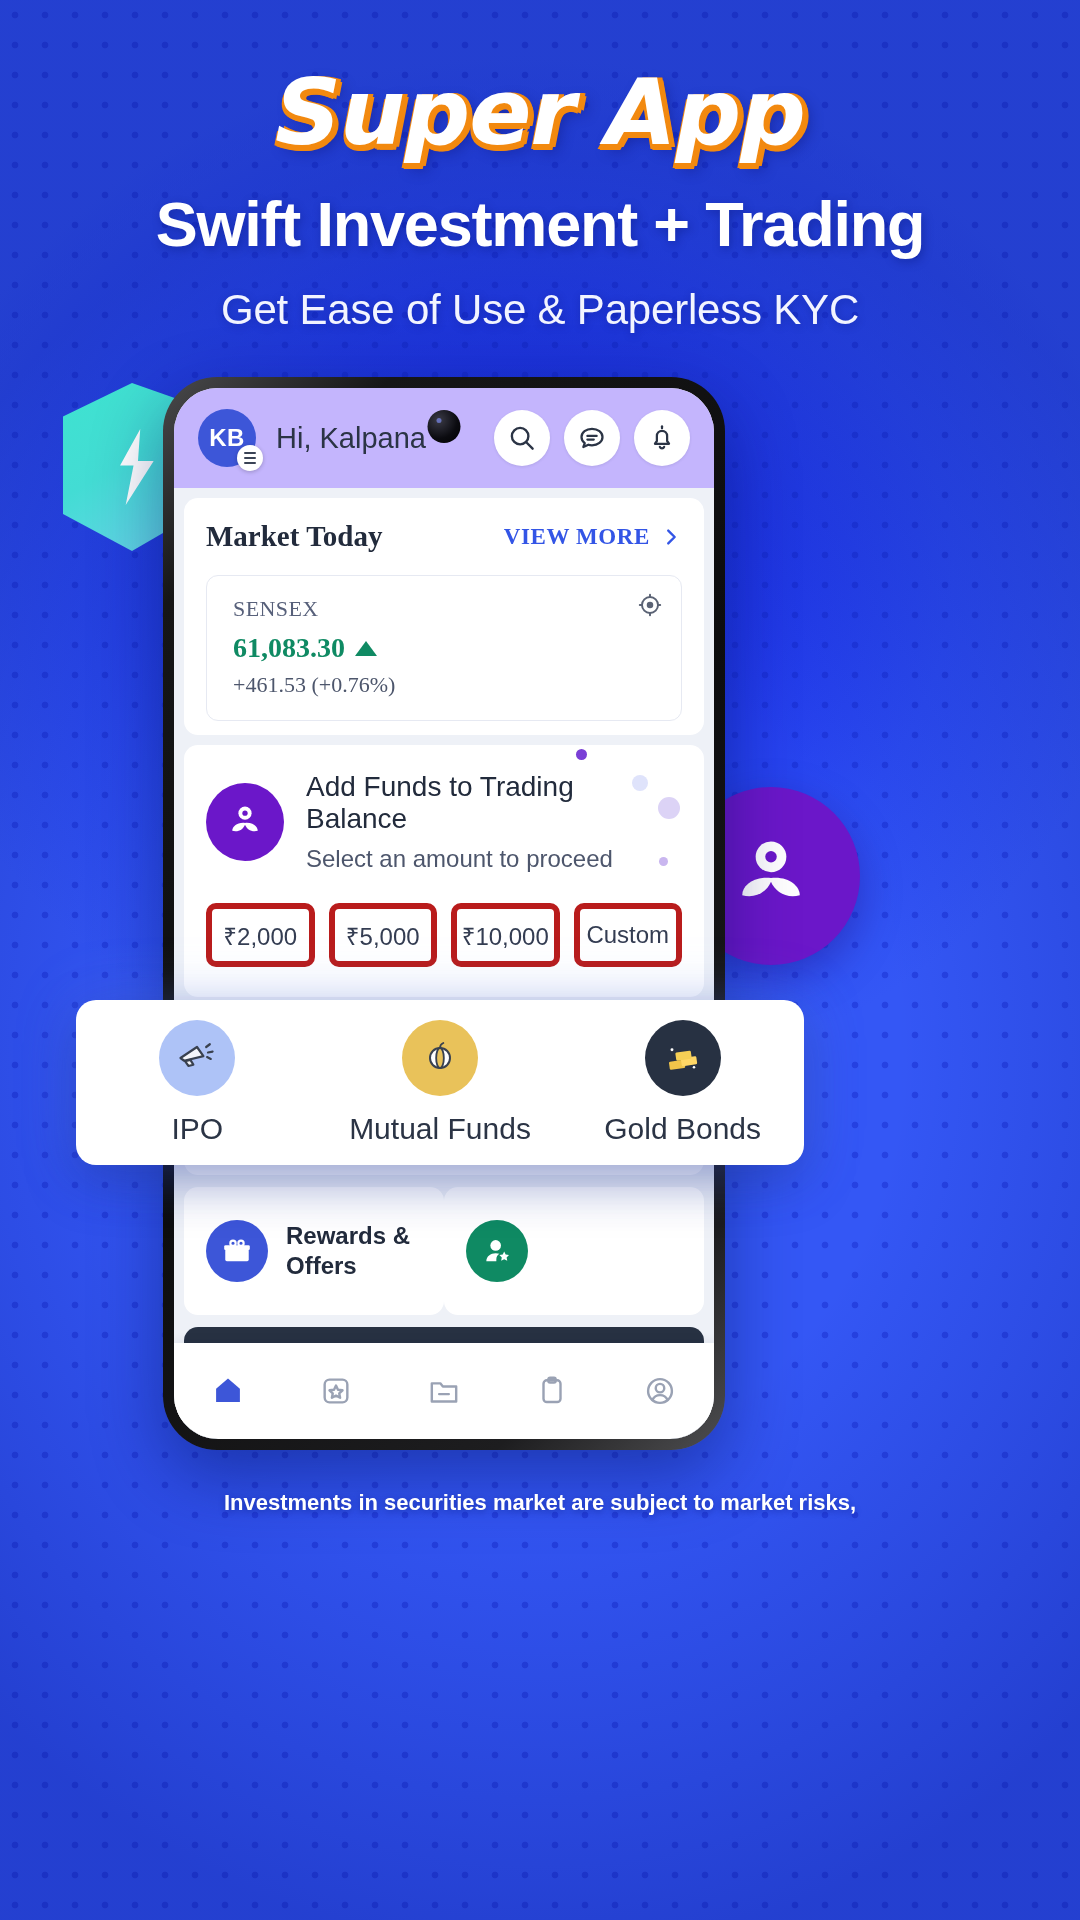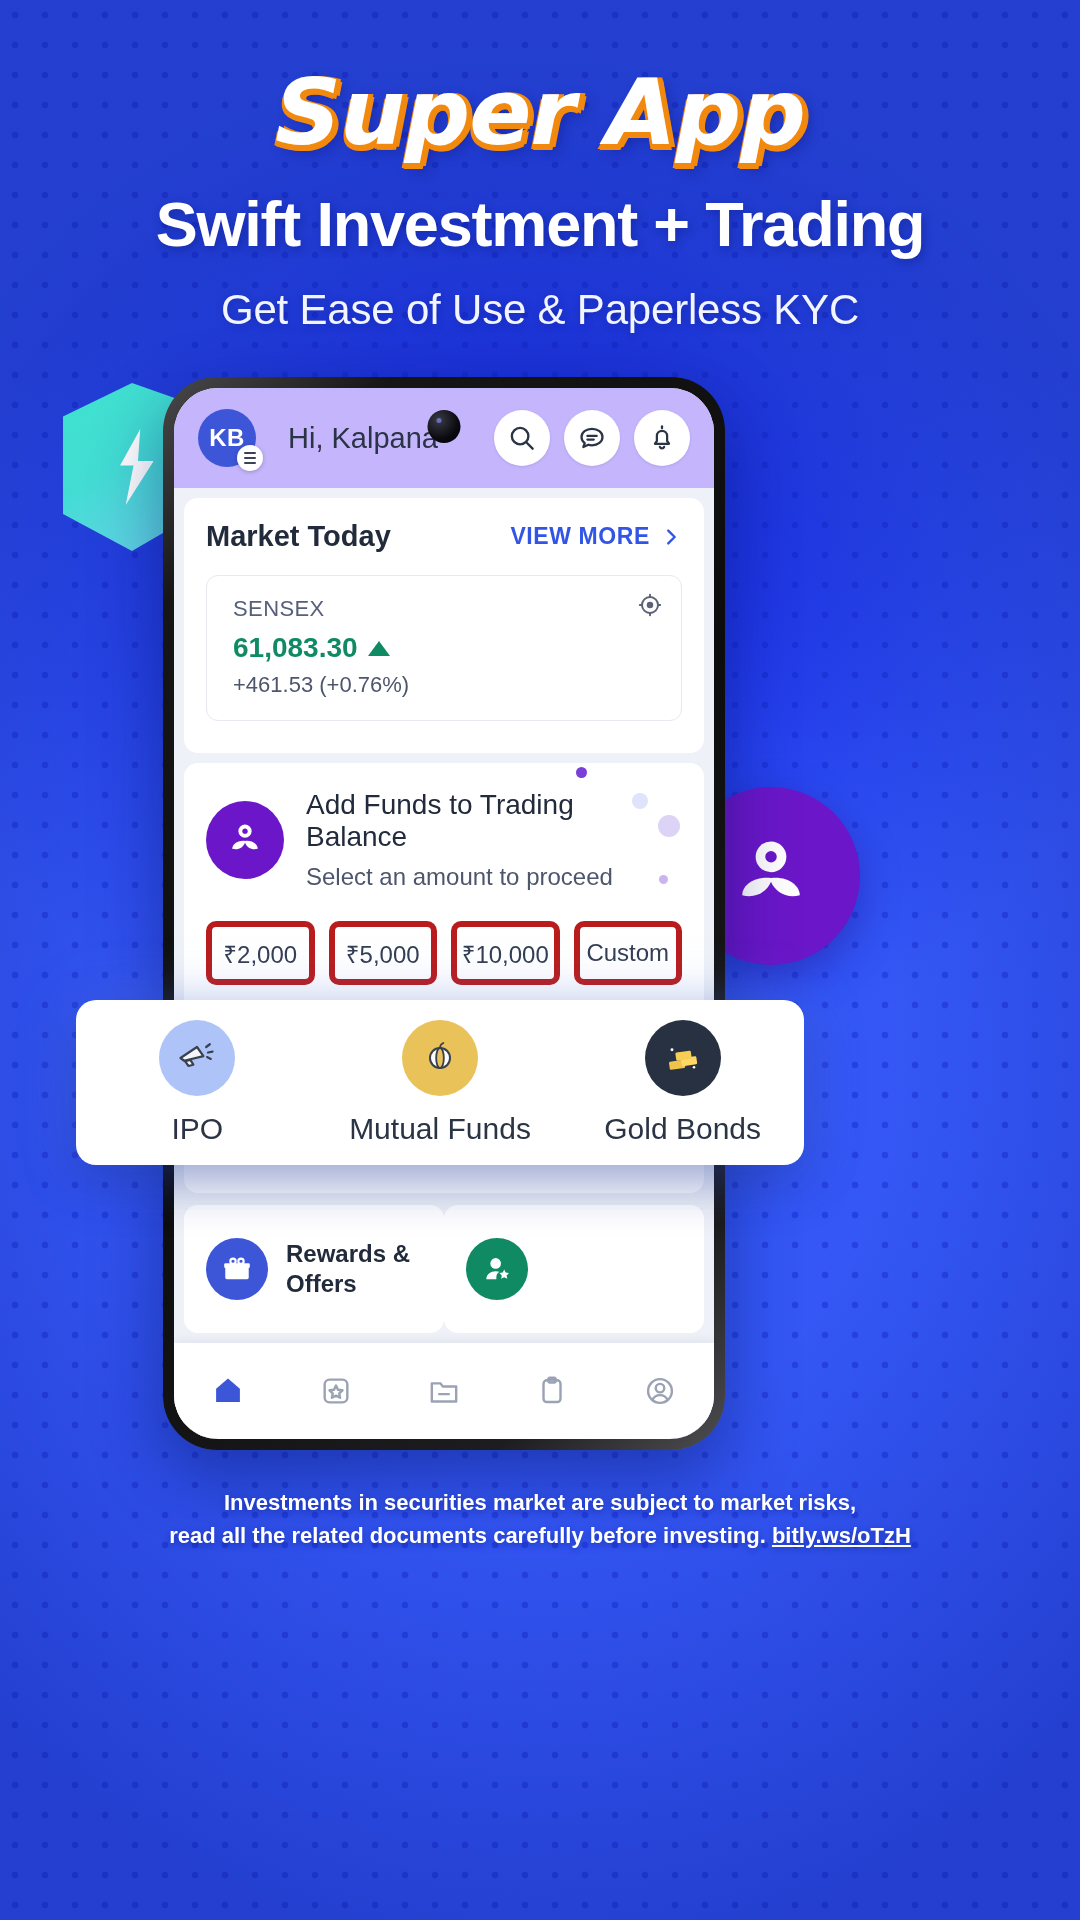--- a/index.html
+++ b/index.html
@@ -138,21 +138,21 @@
     flex:0 0 auto;
   }
   #avatar-badge{
     position:absolute; right:-7px; bottom:-4px;
     width:26px; height:26px; border-radius:50%;
     background:#fff; box-shadow:0 1px 4px rgba(0,0,0,.22);
     display:flex; flex-direction:column; align-items:center; justify-content:center; gap:3px;
   }
   #avatar-badge i{ display:block; width:12px; height:2px; background:#3a4356; border-radius:1px; }
   #greeting{
-    margin-left:32px;
+    margin-left:20px;
     font-size:29px; color:#2b3445;
     flex:1 1 auto;
   }
   .hdr-icons{ display:flex; gap:14px; }
   .hdr-ico{
     width:56px; height:56px; border-radius:50%;
     background:#ffffff;
     display:flex; align-items:center; justify-content:center;
     box-shadow:0 1px 3px rgba(20,30,60,.10);
   }
@@ -162,21 +162,21 @@
     position:absolute; left:0; right:0; top:100px; bottom:0;
     background:#eef1f7;
     overflow:hidden;
   }
   .card{
     background:#ffffff;
     border-radius:14px;
     margin:10px 10px 0 10px;
   }
   
-  #market-card{ padding:22px 22px 32px 22px; }
+  #market-card{ padding:22px 22px 14px 22px;font-family:Liberation Serif, serif; }
   #market-head{ display:flex; align-items:center; justify-content:space-between; }
   #market-title{ font-size:29px; font-weight:bold; color:#222b3c; }
   #view-more{
     display:flex; align-items:center; gap:10px;
     font-size:23px; font-weight:bold; color:#3355e6; letter-spacing:.6px;
   }
   #index-box{
     margin-top:22px;
     border:1px solid #e6e9f2; border-radius:12px;
     display:flex; position:relative;
@@ -502,17 +502,13 @@
         <circle cx="12" cy="15" r="1.6" fill="#fff"></circle>
         <circle cx="36" cy="34" r="1.4" fill="#fff"></circle>
       </svg>
     </div>
     <div class="feat-label">Gold Bonds</div>
   </div>
 </div>
 
 <div id="footer">
   <div>Investments in securities market are subject to market risks,</div>
-  <div>
-    <span>read all the related  documents carefully before investing.</span>
-    <span id="footer-link">bitly.ws/oTzH</span>
-  </div>
 </div>
 
 </body></html>

